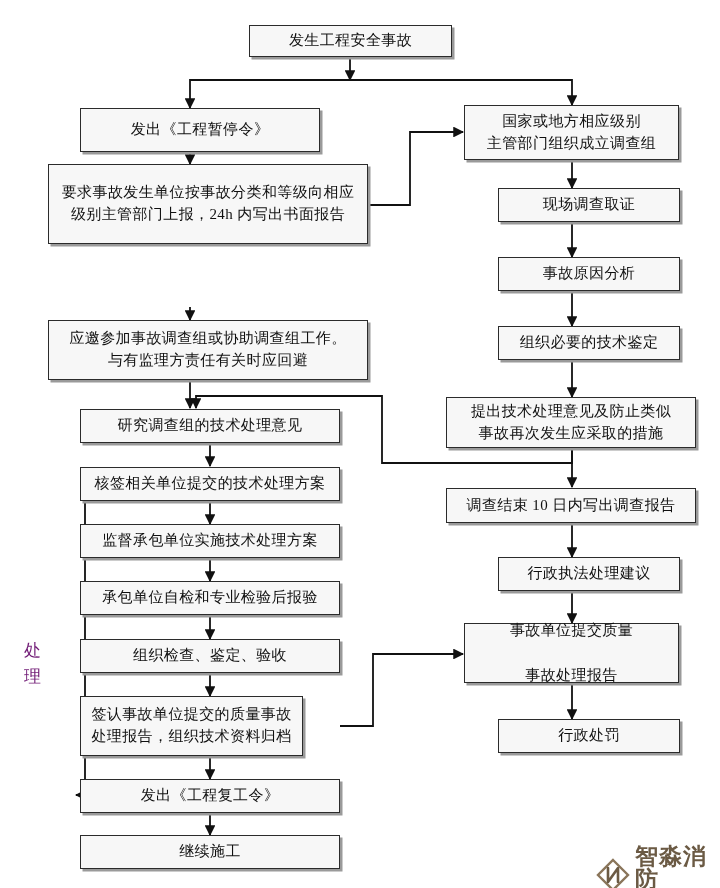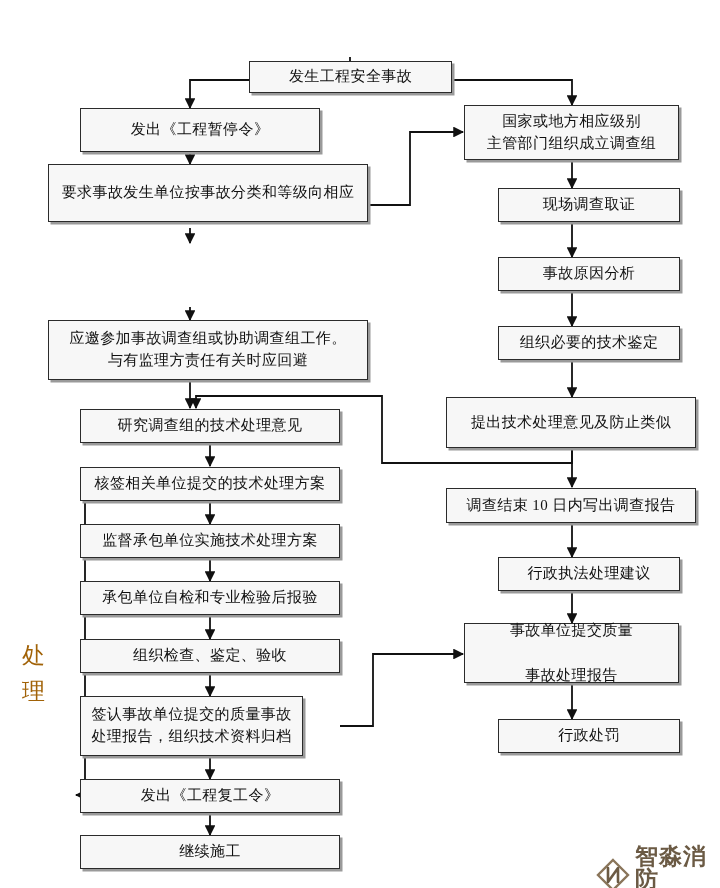--- a/index.html
+++ b/index.html
@@ -28,22 +28,22 @@
     text-align: center;
     color: #101010;
     font-size: 15px;
     line-height: 1.45;
     letter-spacing: 0.4px;
     white-space: nowrap;
   }
   .node .ln { display: block; }
   .vlabel {
     position: absolute;
-    color: #a16207;
-    font-size: 23px;
+    color: #701a75;
+    font-size: 17px;
     line-height: 1.55;
     text-align: center;
     width: 22px;
     letter-spacing: 1px;
   }
   #wires {
     position: absolute;
     left: 0; top: 0;
     width: 720px; height: 888px;
     pointer-events: none;
@@ -139,30 +139,31 @@
 
       <path d="M 340 726 L 373 726 L 373 654 L 463 654"></path>
     </g>
 
     <g stroke="#111111" stroke-width="1.8" fill="none">
       <path d="M 85 484 L 152 484"></path>
       <path d="M 76 795 L 76 795"></path>
     </g>
   </svg>
 
-  <div class="node" style="left:249px; top:25px; width:203px; height:32px;margin-top:36px;">
+  <div class="node" style="left:249px; top:25px; width:203px; height:32px;">
     <span class="ln">发生工程安全事故</span>
   </div>
 
   <div class="node" style="left:80px; top:108px; width:240px; height:44px;">
     <span class="ln">发出《工程暂停令》</span>
   </div>
 
-  <div class="node" style="left:48px; top:164px; width:320px; height:58px;">
+  <div class="node" style="left:48px; top:164px; width:320px; height:80px;">
     <span class="ln">要求事故发生单位按事故分类和等级向相应</span>
+    <span class="ln">级别主管部门上报，24h 内写出书面报告</span>
   </div>
 
 
   <div class="node" style="left:48px; top:320px; width:320px; height:60px;">
     <span class="ln">应邀参加事故调查组或协助调查组工作。</span>
     <span class="ln">与有监理方责任有关时应回避</span>
   </div>
 
   <div class="node" style="left:80px; top:409px; width:260px; height:34px;">
     <span class="ln">研究调查组的技术处理意见</span>
@@ -209,20 +210,21 @@
   <div class="node" style="left:498px; top:257px; width:182px; height:34px;">
     <span class="ln">事故原因分析</span>
   </div>
 
   <div class="node" style="left:498px; top:326px; width:182px; height:34px;">
     <span class="ln">组织必要的技术鉴定</span>
   </div>
 
   <div class="node" style="left:446px; top:397px; width:250px; height:51px;">
     <span class="ln">提出技术处理意见及防止类似</span>
+    <span class="ln">事故再次发生应采取的措施</span>
   </div>
 
   <div class="node" style="left:446px; top:488px; width:250px; height:35px;">
     <span class="ln">调查结束 10 日内写出调查报告</span>
   </div>
 
   <div class="node" style="left:498px; top:557px; width:182px; height:34px;">
     <span class="ln">行政执法处理建议</span>
   </div>
 

